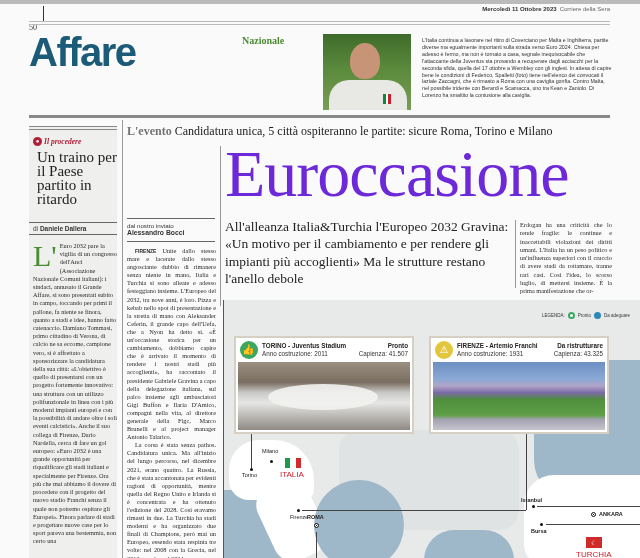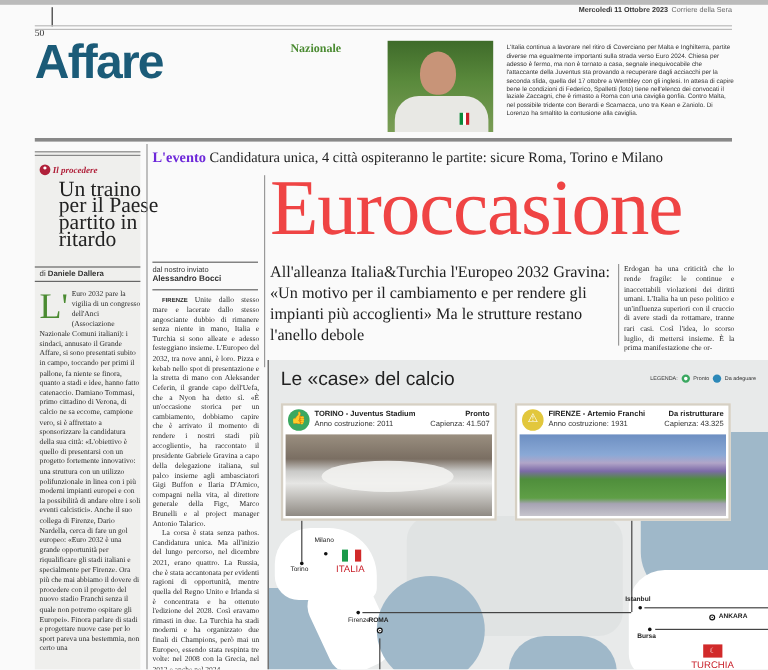--- a/index.html
+++ b/index.html
@@ -22,43 +22,43 @@
   .naz-title { font-family: "Liberation Sans", sans-serif; font-size: 8.5px; line-height: 10px; color: #222; }
 
   .photo { position: absolute; left: 323px; top: 34px; width: 88px; height: 76px; background: linear-gradient(180deg,#3f6b2a 0%,#5a8a3c 45%,#7a9d55 100%); overflow: hidden; }
   .photo .head { position: absolute; left: 27px; top: 9px; width: 30px; height: 36px; border-radius: 50% 50% 45% 45%; background: #c89478; }
   .photo .body { position: absolute; left: 6px; top: 46px; width: 78px; height: 40px; border-radius: 20px 20px 0 0; background: #e8e8e4; }
   .photo .badge { position: absolute; left: 60px; top: 60px; width: 8px; height: 10px; background: linear-gradient(90deg,#0a8a3a 33%,#fff 33%,#fff 66%,#c8202a 66%); }
 
   .naz-body { position: absolute; left: 422px; top: 37px; width: 190px; font-family: "Liberation Sans", sans-serif; font-size: 5.3px; line-height: 6.9px; color: #333; }
 
   .evento { position: absolute; left: 127px; top: 124px; font-family: "Liberation Serif", serif; font-size: 12px; color: #222; white-space: nowrap; }
-  .evento .kick { color: #6d28d9; font-weight: 700; }
+  .evento .kick { color: #737373; font-weight: 700; }
   .vline1 { position: absolute; left: 122px; top: 120px; width: 1px; height: 438px; background: #999; }
   .vline2 { position: absolute; left: 220px; top: 146px; width: 1px; height: 160px; background: #999; }
   .vline3 { position: absolute; left: 515px; top: 220px; width: 1px; height: 68px; background: #999; }
 
   .comm-box { position: absolute; left: 29px; top: 126px; width: 88px; height: 432px; background: #efefed; }
   .comm-box .topr { position: absolute; left: 0; top: 0; width: 88px; height: 4px; border-top: 1px solid #888; border-bottom: 1px solid #888; }
   .comm-kick { position: absolute; left: 4px; top: 11px; font-family: "Liberation Serif", serif; font-style: italic; font-weight: 700; font-size: 7.5px; color: #b0203a; display: flex; align-items: center; gap: 2px; }
   .comm-kick .dot { width: 9px; height: 9px; border-radius: 50%; background: #b0203a; color: #fff; font-size: 6px; text-align: center; line-height: 9px; font-style: normal; }
-  .comm-title { position: absolute; left: 20px; top: 24px; width: 84px; font-family: "Liberation Serif", serif; font-size: 18px; line-height: 14px; color: #222; }
+  .comm-title { position: absolute; left: 8px; top: 24px; width: 84px; font-family: "Liberation Serif", serif; font-size: 15px; line-height: 14px; color: #222; }
   .comm-byline { position: absolute; left: 0; top: 96px; width: 88px; border-top: 1px solid #666; border-bottom: 1px solid #666; padding: 2px 4px; font-family: "Liberation Sans", sans-serif; font-size: 6.5px; color: #333; }
   .comm-byline b { font-weight: 700; }
   .comm-text { position: absolute; left: 4px; top: 116px; width: 84px; font-family: "Liberation Serif", serif; font-size: 6.3px; line-height: 8.2px; color: #2a2a2a; }
   .dropcap { float: left; font-size: 30px; line-height: 24px; color: #4b8b32; margin-right: 3px; margin-top: 2px; font-family: "Liberation Serif", serif; }
 
   .byl2 { position: absolute; left: 127px; top: 218px; width: 88px; border-top: 1px solid #666; padding-top: 3px; font-family: "Liberation Sans", sans-serif; font-size: 6.2px; color: #333; }
   .byl2 b { display: block; font-weight: 700; font-size: 6.8px; }
   .byl2-bottom { position: absolute; left: 127px; top: 241px; width: 88px; height: 1px; background: #666; }
   .col2-text { position: absolute; left: 127px; top: 247px; width: 89px; font-family: "Liberation Serif", serif; font-size: 6.3px; line-height: 8.1px; color: #2a2a2a; text-align: justify; }
   .col2-text .loc { font-family: "Liberation Sans", sans-serif; font-weight: 700; font-size: 5px; }
   .col2-text p { text-indent: 8px; }
 
-  .headline { position: absolute; left: 225px; top: 138px; font-family: "Liberation Serif", serif; font-size: 66px; line-height: 72px; color: #ef4444; letter-spacing: -1px; }
+  .headline { position: absolute; left: 225px; top: 138px; font-family: "Liberation Serif", serif; font-size: 66px; line-height: 72px; color: #6d28d9; letter-spacing: -1px; }
 
   .subhead { position: absolute; left: 225px; top: 218px; width: 290px; font-family: "Liberation Serif", serif; font-size: 13.5px; line-height: 17.3px; color: #222; }
 
   .col4-text { position: absolute; left: 520px; top: 221px; width: 92px; font-family: "Liberation Serif", serif; font-size: 6.3px; line-height: 8.3px; color: #2a2a2a; text-align: justify; }
 
   .info { position: absolute; left: 223px; top: 300px; width: 417px; height: 258px; background: #e8eaea; overflow: hidden; border-left: 1px solid #555; }
   .info .sea1 { position: absolute; left: 310px; top: 60px; width: 110px; height: 140px; background: #9fb8c9; border-radius: 40px 0 0 40px; }
   .info .sea2 { position: absolute; left: 90px; top: 180px; width: 90px; height: 90px; background: #9fb8c9; border-radius: 50%; }
   .info .sea3 { position: absolute; left: 0; top: 190px; width: 60px; height: 70px; background: #9fb8c9; }
   .info .sea4 { position: absolute; left: 200px; top: 230px; width: 90px; height: 40px; background: #9fb8c9; border-radius: 30px 30px 0 0; }
@@ -118,21 +118,21 @@
   <div class="head"></div>
   <div class="body"></div>
   <div class="badge"></div>
 </div>
 <div class="naz-body">L'Italia continua a lavorare nel ritiro di Coverciano per Malta e Inghilterra, partite diverse ma egualmente importanti sulla strada verso Euro 2024. Chiesa per adesso è fermo, ma non è tornato a casa, segnale inequivocabile che l'attaccante della Juventus sta provando a recuperare dagli acciacchi per la seconda sfida, quella del 17 ottobre a Wembley con gli inglesi. In attesa di capire bene le condizioni di Federico, Spalletti (foto) tiene nell'elenco dei convocati il laziale Zaccagni, che è rimasto a Roma con una caviglia gonfia. Contro Malta, nel possibile tridente con Berardi e Scamacca, uno tra Kean e Zaniolo. Di Lorenzo ha smaltito la contusione alla caviglia.</div>
 
 <div class="rule-thick" style="top:115px"></div>
 
 <div class="evento">
   <span class="kick">L'evento</span>
-  <span>Candidatura unica, 4 città ospiteranno le partite: sicure Roma, Torino e Milano</span>
+  <span>Candidatura unica, 5 città ospiteranno le partite: sicure Roma, Torino e Milano</span>
 </div>
 
 <div class="comm-box">
   <div class="topr"></div>
   <div class="comm-kick">
     <span class="dot">●</span>
     <span>Il procedere</span>
   </div>
   <div class="comm-title">Un traino per il Paese partito in ritardo</div>
   <div class="comm-byline">
@@ -169,21 +169,20 @@
 <div class="info">
   <div class="balkan"></div>
   <div class="sea1"></div>
   <div class="sea3"></div>
   <div class="italy"></div>
   <div class="italy2"></div>
   <div class="sea2"></div>
   <div class="sea4"></div>
   <div class="turkey"></div>
 
-  <div class="info-title">Le «case» del calcio</div>
   <div class="legend">
     <span>LEGENDA:</span>
     <span class="sw green"></span>
     <span>Pronto</span>
     <span class="sw blue"></span>
     <span>Da adeguare</span>
   </div>
 
   <div class="card c1">
     <div class="ico green">👍</div>

